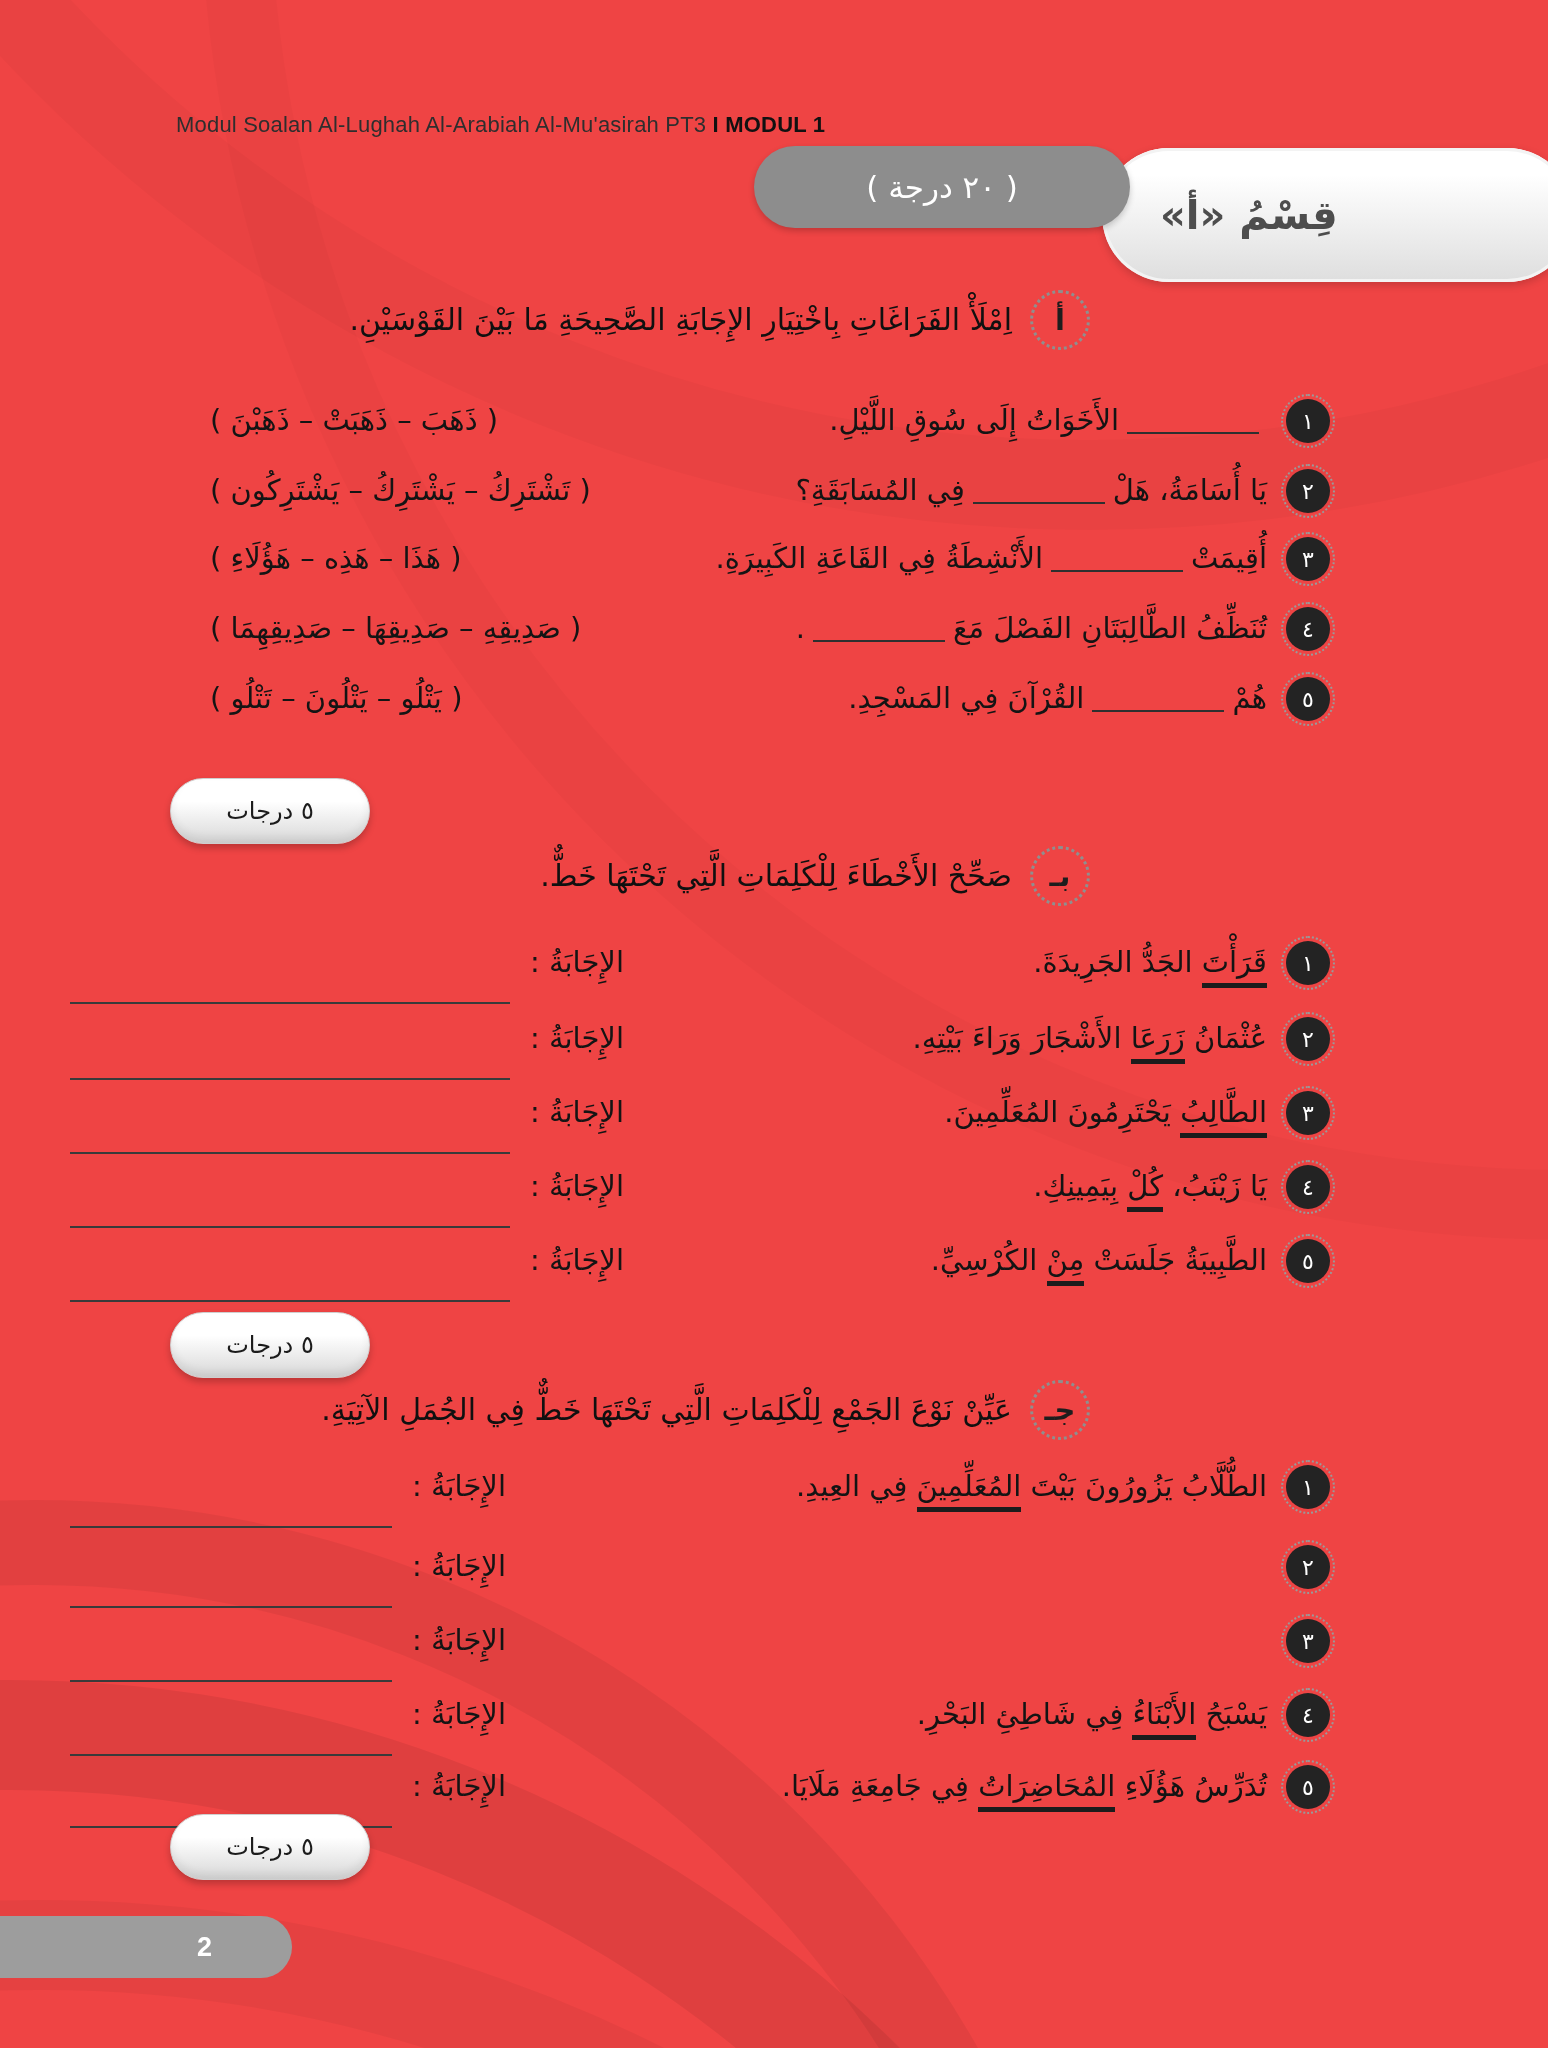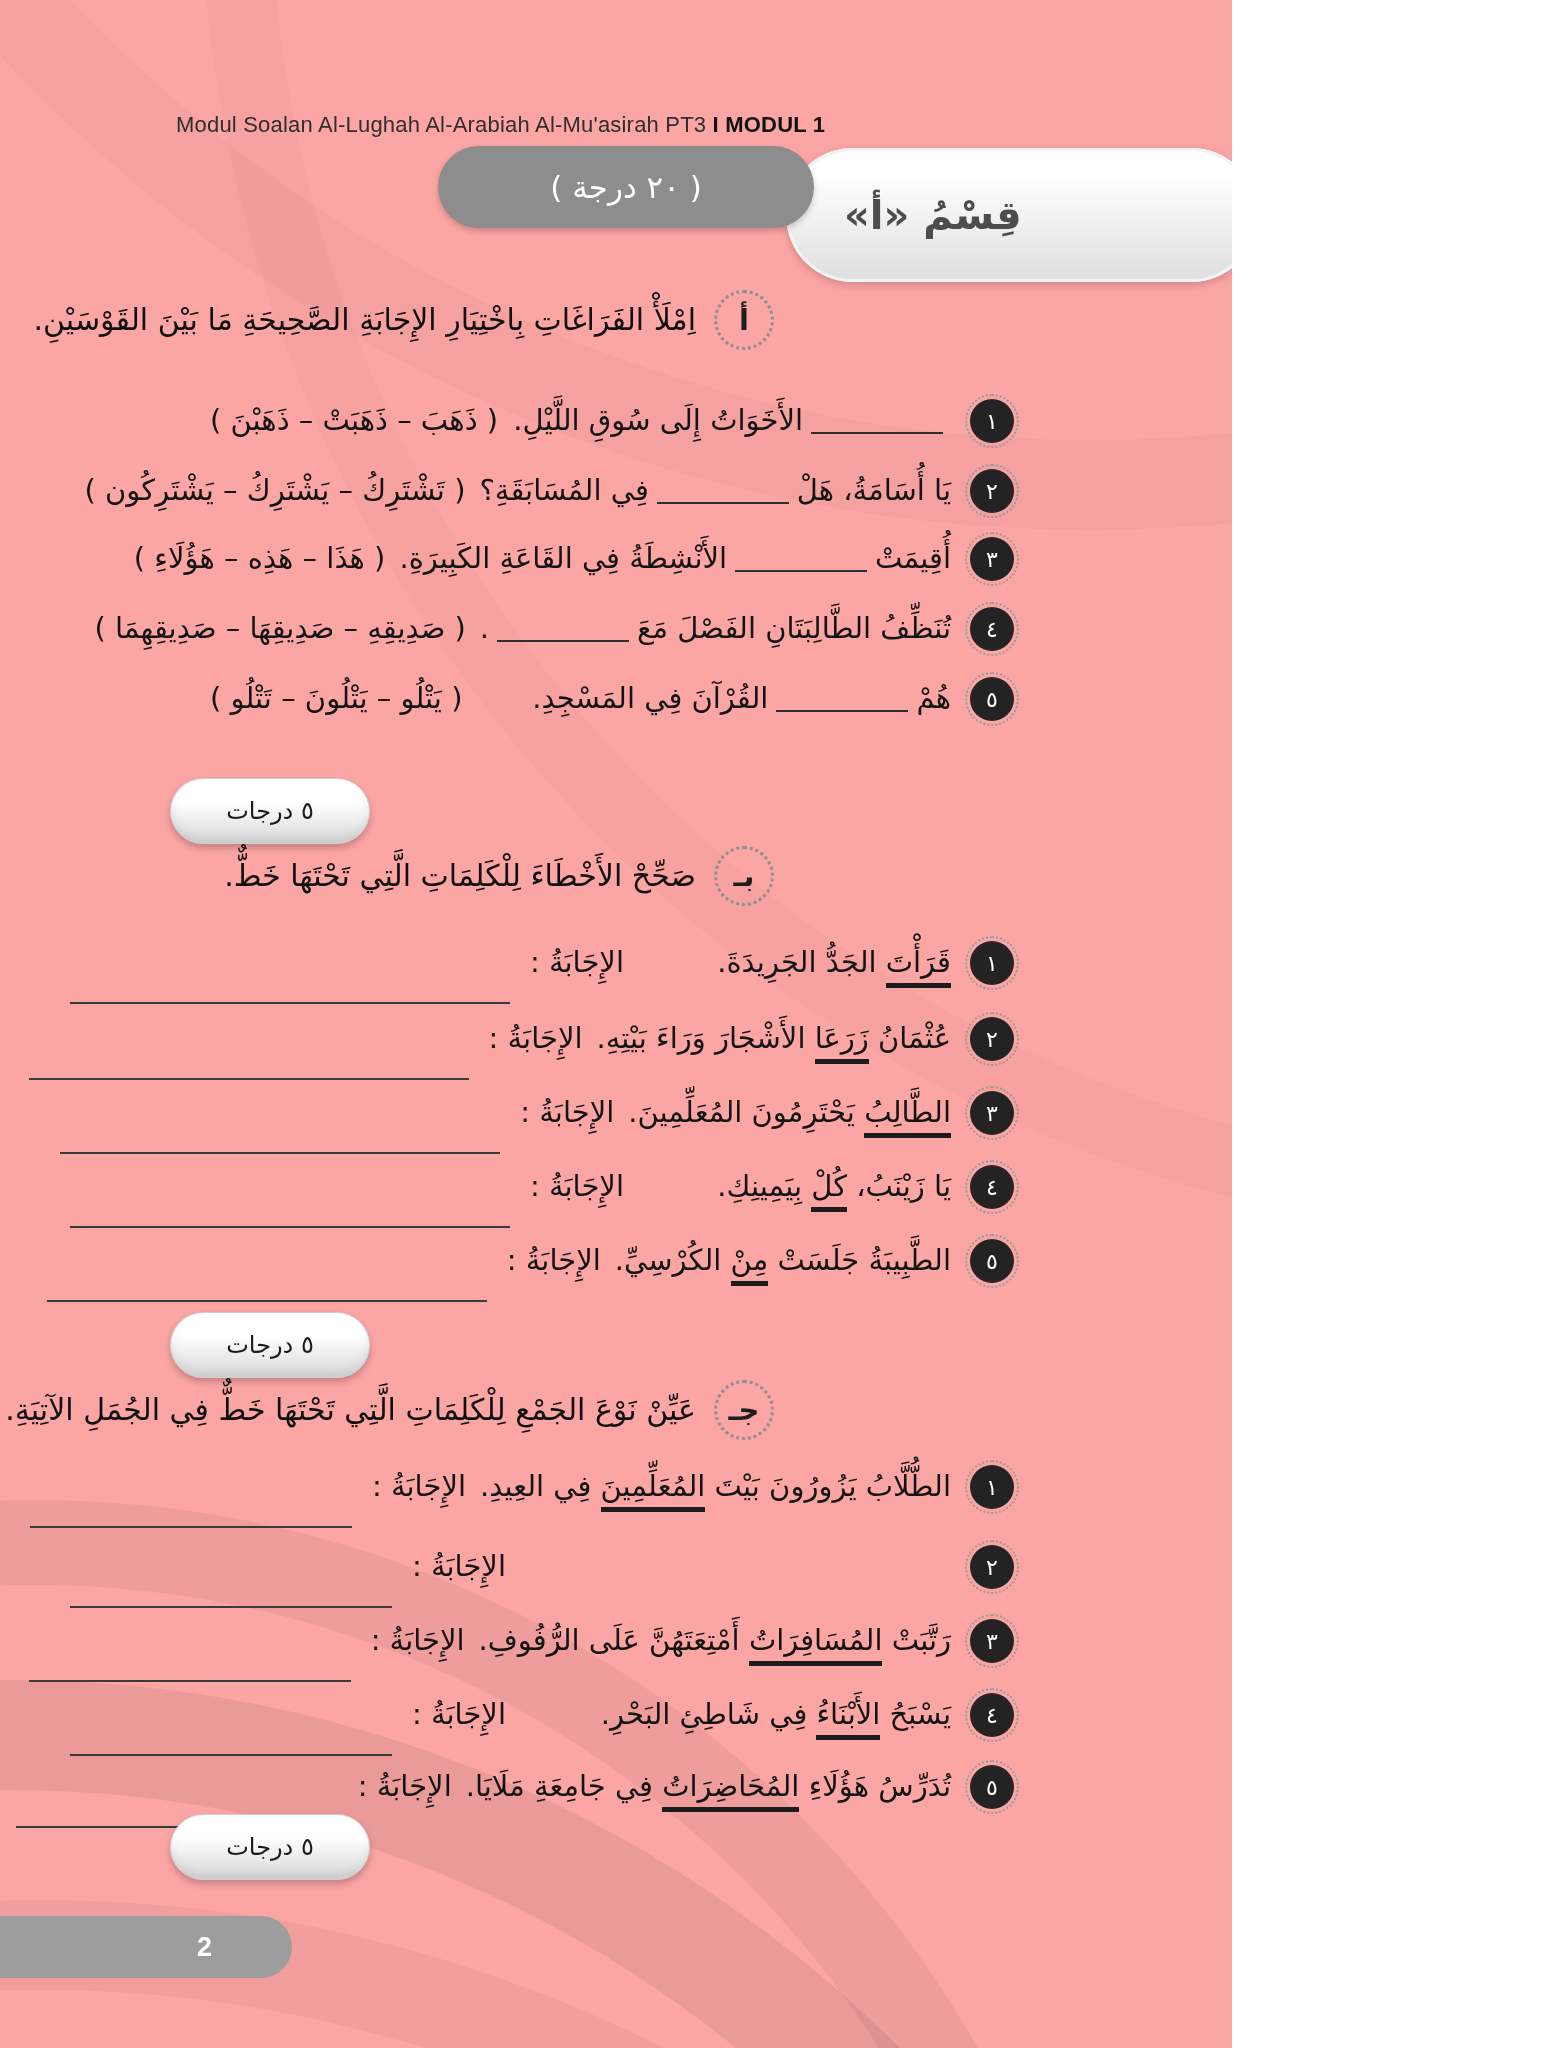--- a/index.html
+++ b/index.html
@@ -1,18 +1,18 @@
 <!DOCTYPE html>
 <html lang="en"><head>
 <meta charset="utf-8">
 <style>
   html,body { margin:0; padding:0; background:#ffffff; }
   .page {
-    position:relative; width:1232px; height:2048px;
-    background:#fca5a5; overflow:hidden;
+    position:relative; width:1548px; height:2048px;
+    background:#ef4444; overflow:hidden;
     font-family:"DejaVu Sans", sans-serif;
   }
   
   .arc { position:absolute; border-radius:50%; pointer-events:none; z-index:0; }
   .arc1 { width:2800px; height:2800px; border:90px solid rgba(0,0,0,0.022); left:-400px; top:-2450px; }
   .arc2 { width:2600px; height:2600px; border:70px solid rgba(0,0,0,0.018); left:200px; top:-1500px; }
   .arc3 { width:2000px; height:2000px; border:85px solid rgba(0,0,0,0.05); left:-1050px; top:1500px; }
   .arc4 { width:2300px; height:2300px; border:110px solid rgba(0,0,0,0.065); left:-1250px; top:1680px; }
   .arc5 { width:2600px; height:2600px; border:90px solid rgba(0,0,0,0.04); left:-1350px; top:1900px; }
   
@@ -217,21 +217,20 @@
       <span class="answer">
           <span class="answer-label">الإِجَابَةُ :</span>
           <span class="answer-line al-c"></span>
         </span>
     </div>
 
     <div class="qrow" style="top:1606px; left:0;">
       <span class="num">
           <span class="num-inner">٣</span>
         </span>
-      <span class="qtext"><span>رَتَّبَتْ</span> <span class="ul">المُسَافِرَاتُ</span> <span>أَمْتِعَتَهُنَّ عَلَى الرُّفُوفِ.</span></span>
       <span class="answer">
           <span class="answer-label">الإِجَابَةُ :</span>
           <span class="answer-line al-c"></span>
         </span>
     </div>
 
     <div class="qrow" style="top:1680px; left:0;">
       <span class="num">
           <span class="num-inner">٤</span>
         </span>

